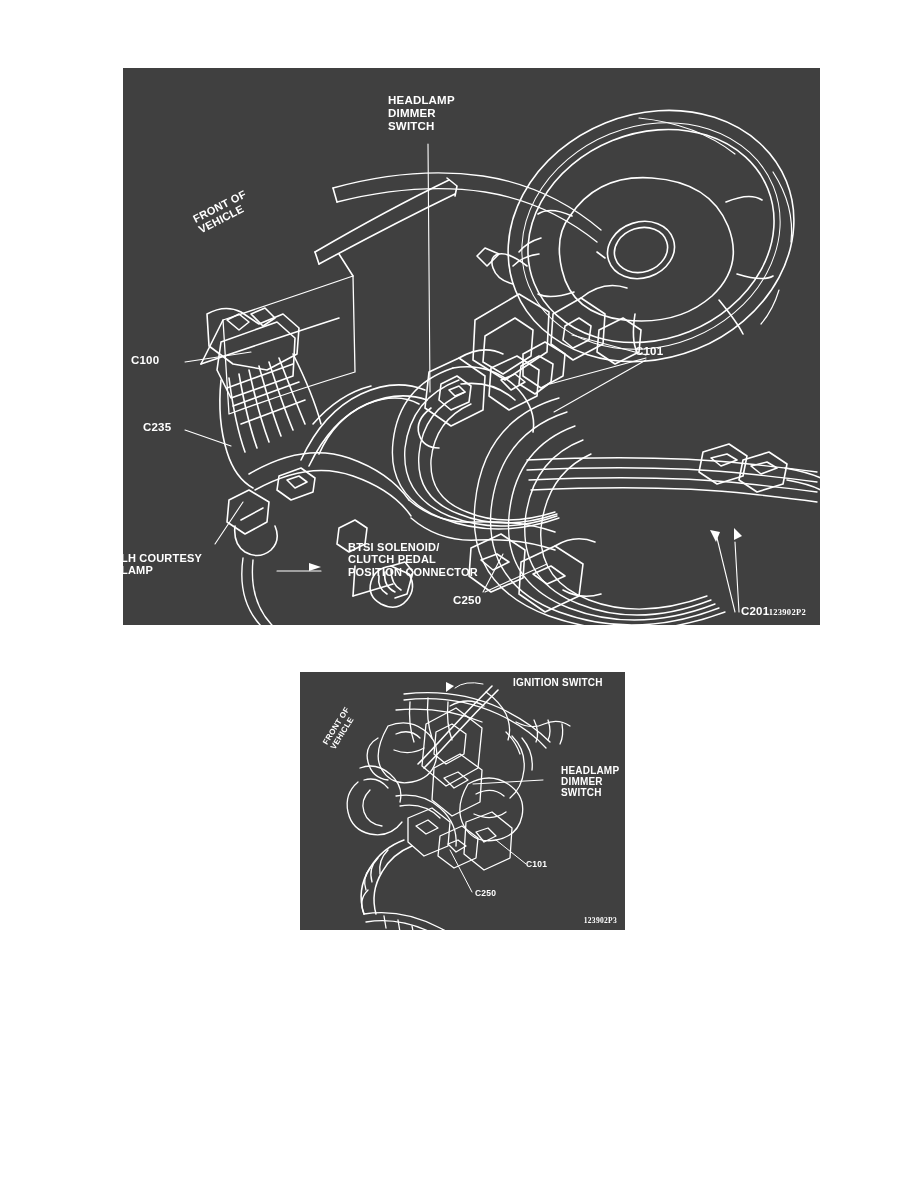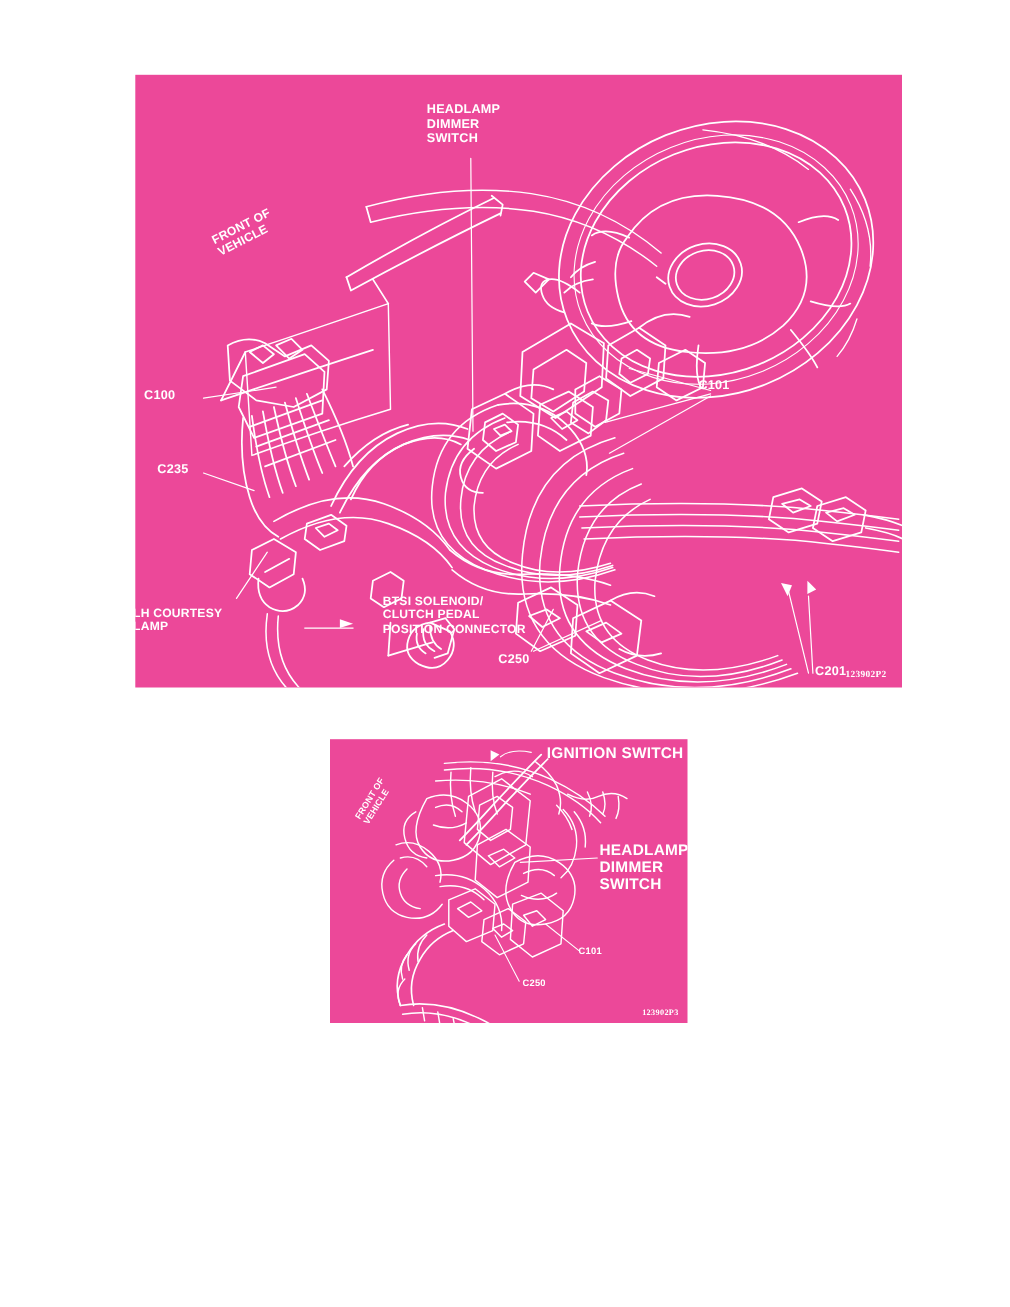--- a/index.html
+++ b/index.html
@@ -1,21 +1,21 @@
 <!DOCTYPE html>
 <html><head>
 <meta charset="utf-8">
 <style>
   html,body{margin:0;padding:0;}
   body{
     width:918px;height:1188px;background:#ffffff;
     font-family:"Liberation Sans",sans-serif;
     position:relative;overflow:hidden;
   }
-  .figure{position:absolute;background:#ec4899;overflow:hidden;}
+  .figure{position:absolute;background:#404040;overflow:hidden;}
   #figure-upper{left:123px;top:68px;width:697px;height:557px;}
   #figure-lower{left:300px;top:672px;width:325px;height:258px;}
   .art{position:absolute;left:0;top:0;width:100%;height:100%;}
   .label{
     position:absolute;color:#ffffff;font-weight:bold;
     font-family:"Liberation Sans",sans-serif;
     line-height:1.12;white-space:pre;letter-spacing:0.2px;
   }
   .lbl-big{font-size:11.5px;}
   .lbl-mid{font-size:11px;}
@@ -24,21 +24,21 @@
     font-size:11px;font-weight:bold;line-height:1.1;
     transform:rotate(-27deg);transform-origin:0 0;
   }
   .lbl-front-lower{
     font-size:8px;font-weight:bold;line-height:1.1;
     transform:rotate(-58deg);transform-origin:0 0;
   }
   .figid{position:absolute;color:#ffffff;font-weight:bold;letter-spacing:0.3px;font-family:Liberation Serif, serif;}
   #figid-upper{font-size:8.5px;right:14px;bottom:8px;}
   #figid-lower{font-size:7.5px;right:8px;bottom:5px;}
-  .lower-lbl{font-size:14px;}
+  .lower-lbl{font-size:10px;margin-left:16px;}
   .lower-code{font-size:8.5px;}
 </style>
 </head>
 <body>
 
 <div class="figure" id="figure-upper">
 
   <svg class="art" viewBox="0 0 697 557" preserveAspectRatio="none">
     <g fill="none" stroke="#ffffff" stroke-width="1.6" stroke-linecap="round" stroke-linejoin="round">
 

